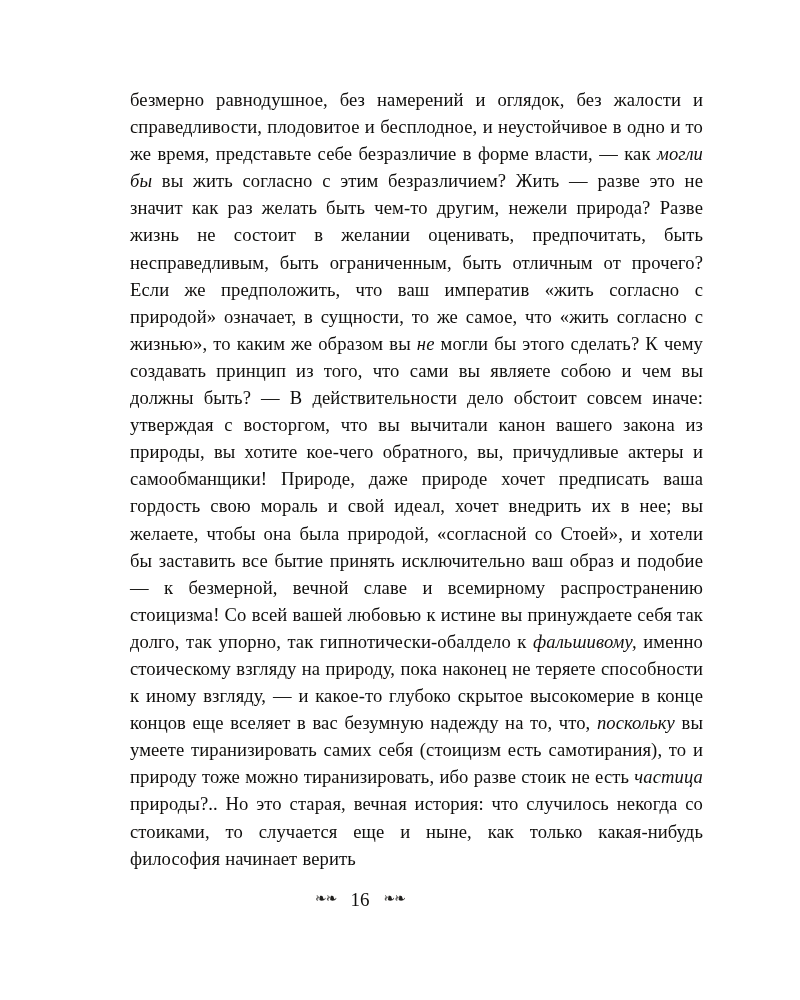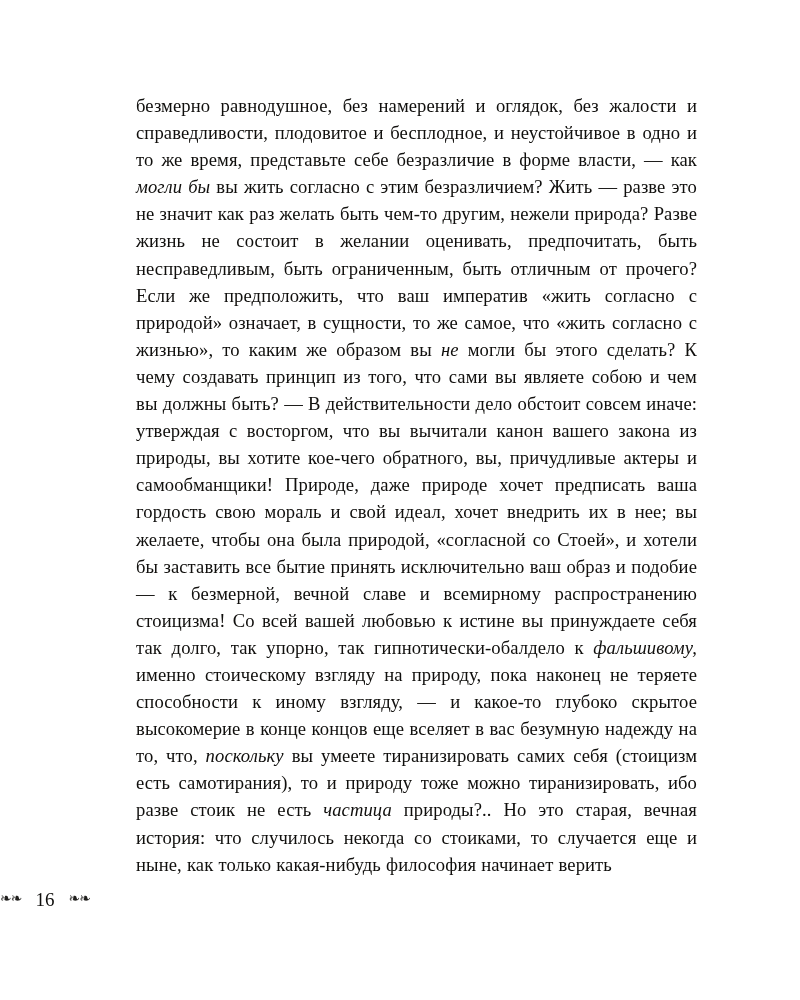--- a/index.html
+++ b/index.html
@@ -28,31 +28,32 @@
     width: 585px;
     font-size: 18.6px;
     line-height: 27.1px;
     text-align: justify;
     text-justify: inter-word;
     letter-spacing: 0.1px;
     word-spacing: 0.4px;
     color: #100f0d;
   }
   .text-block p {
-    margin: 12px;
+    margin: 6px;
     text-indent: 0;
   }
   .text-block i {
     font-style: italic;
   }
   .footer {
     position: absolute;
     left: 0;
     top: 888px;
     width: 720px;
+    text-align: center;
     font-size: 18px;
     color: #100f0d;
   }
   .footer .orn {
     display: inline-block;
     font-size: 14px;
     vertical-align: middle;
     letter-spacing: -1px;
     color: #201f1d;
     transform: translateY(-1px);

